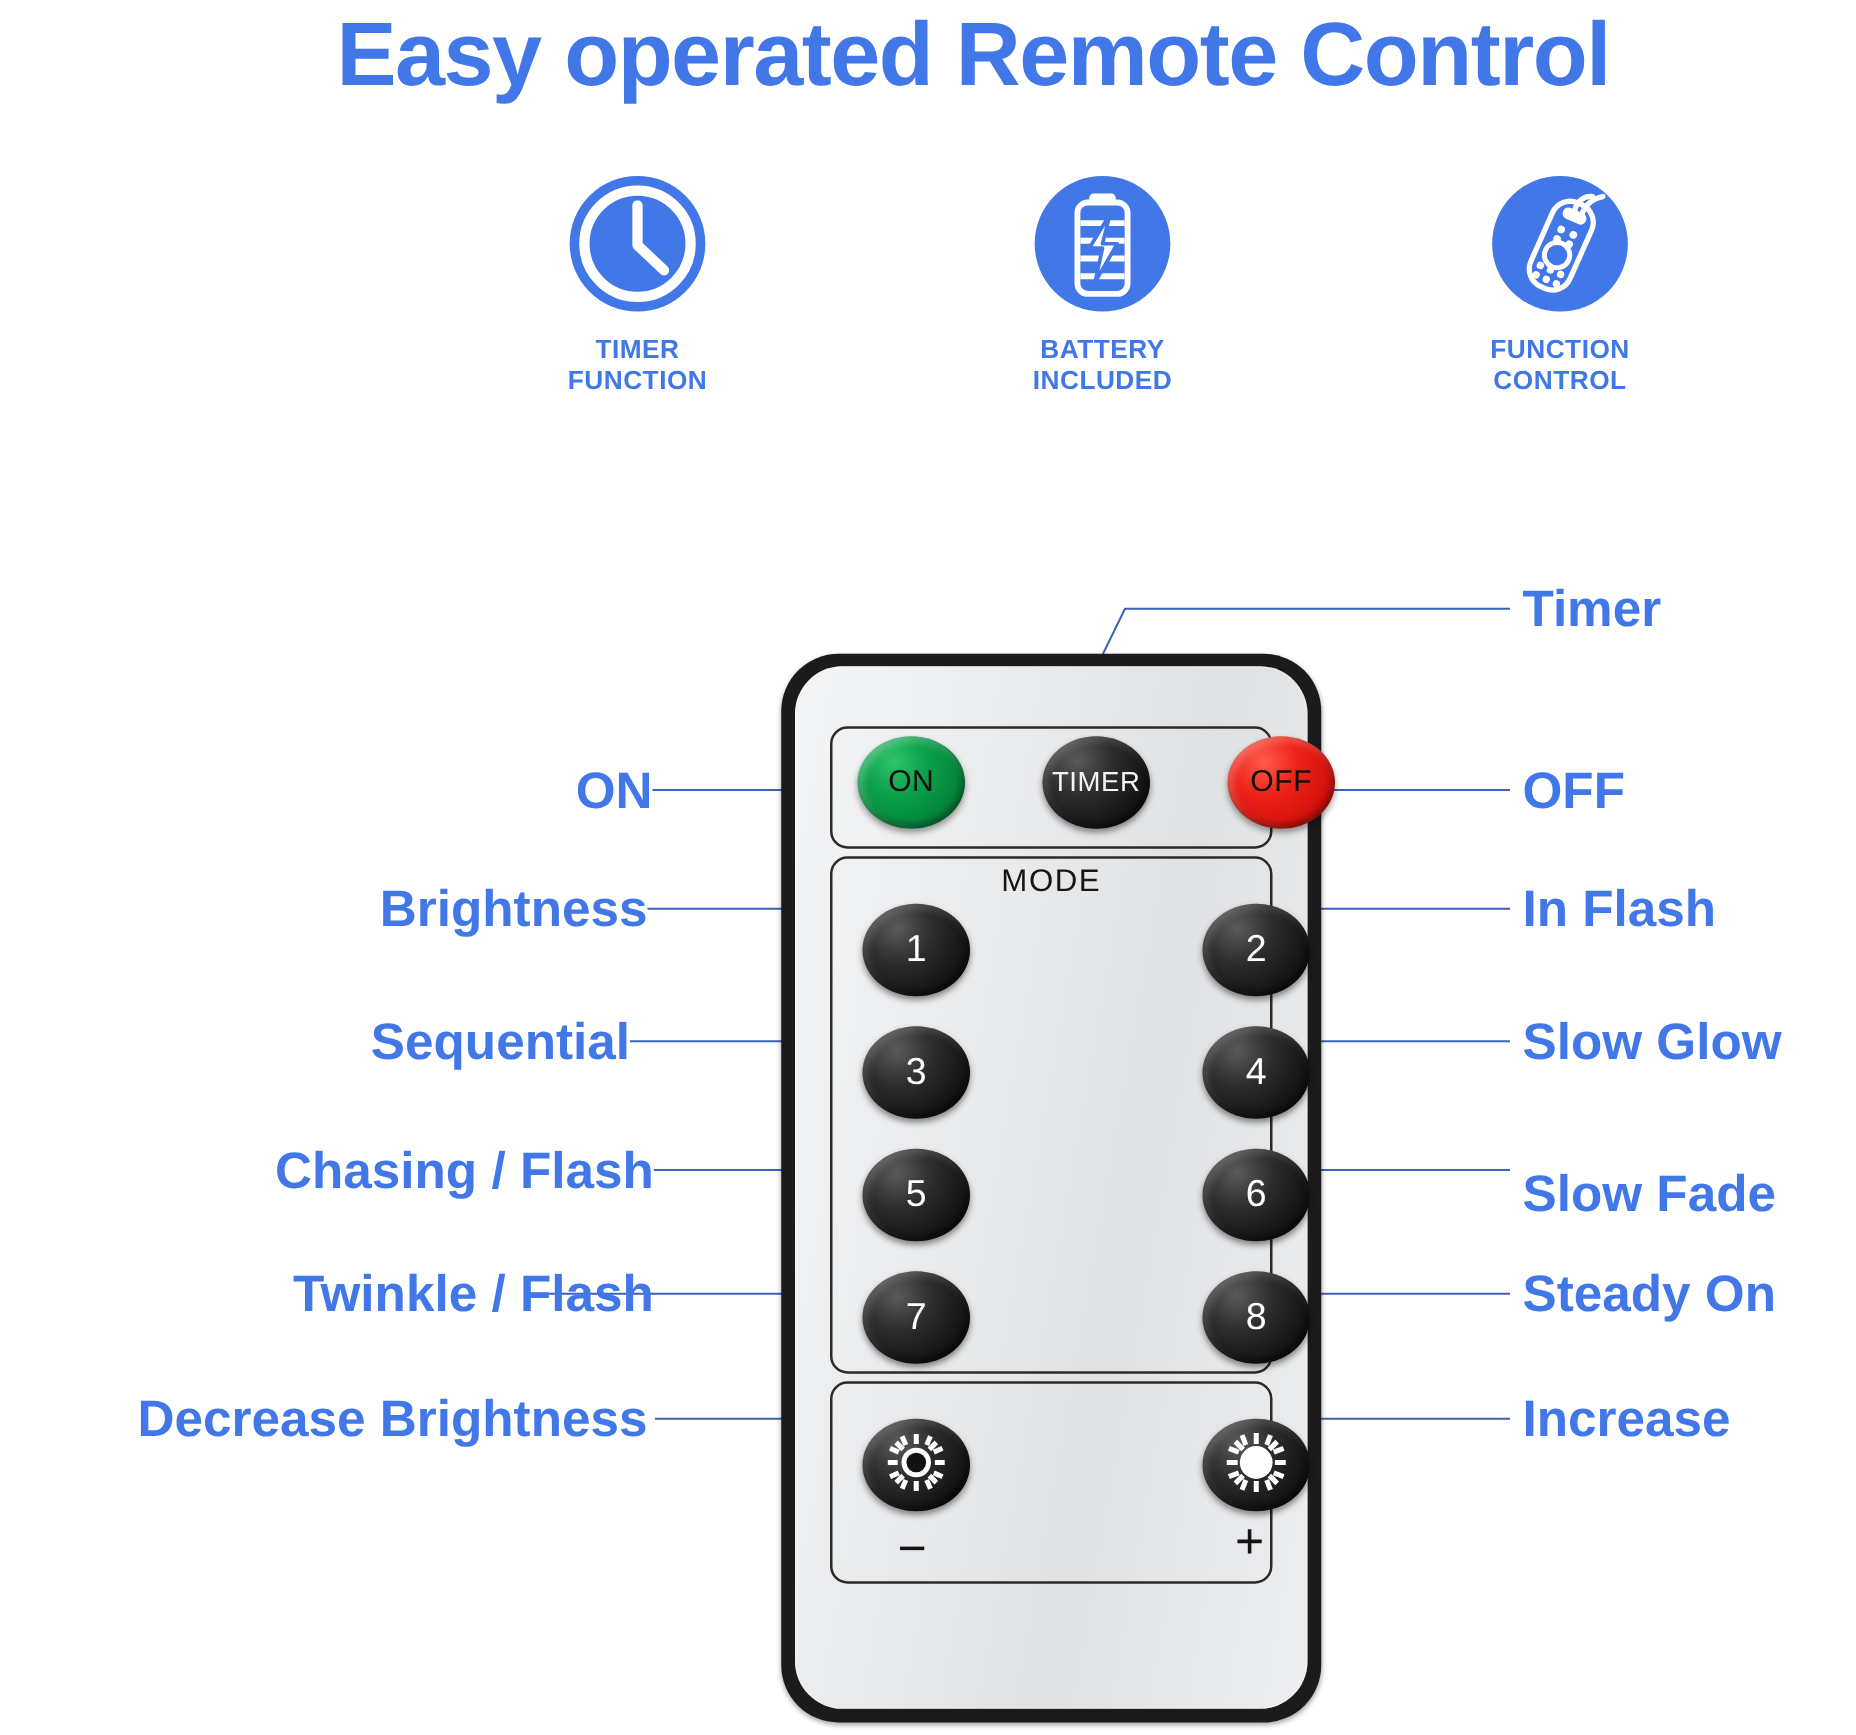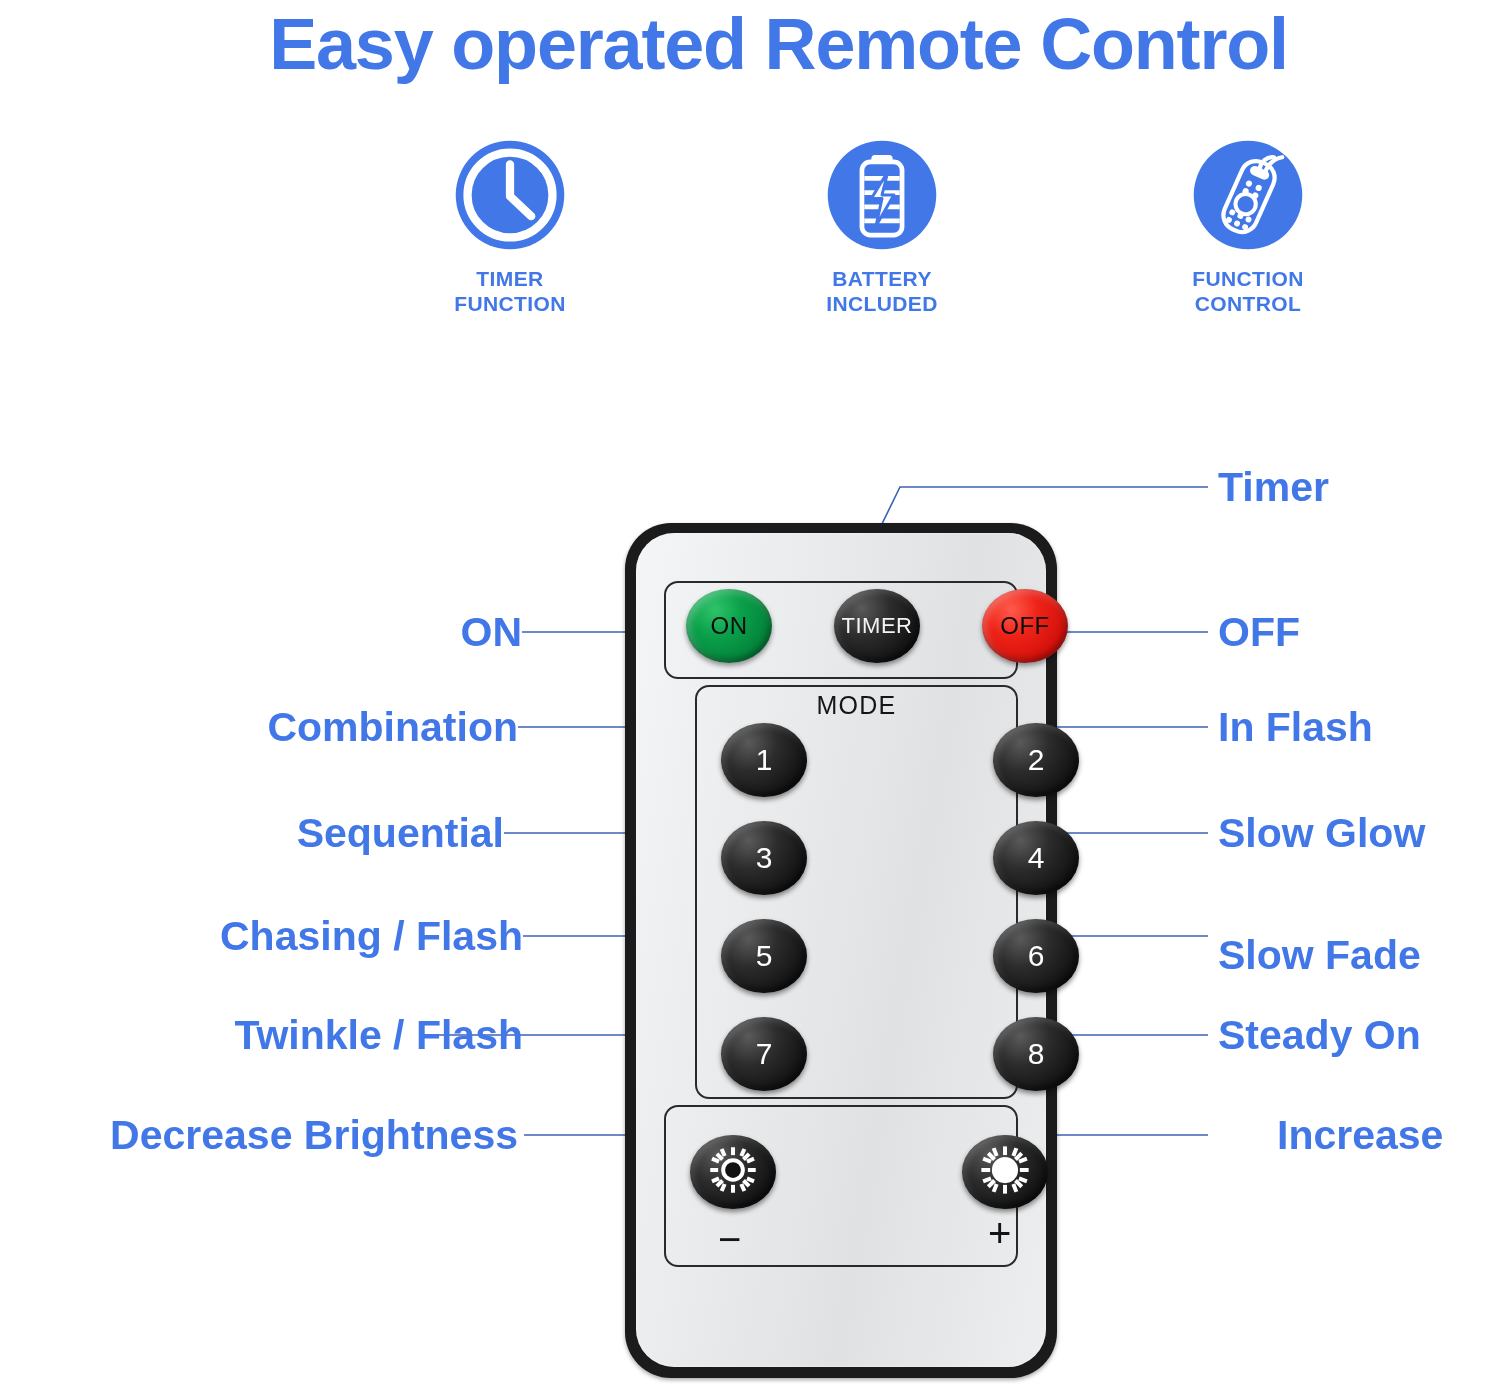--- a/index.html
+++ b/index.html
@@ -39,21 +39,21 @@
     position:absolute;left:11px;top:10px;right:11px;bottom:11px;
     border-radius:38px;
     background:
       linear-gradient(100deg,#f4f5f6 0%,#e6e8ea 42%,#dfe1e3 62%,#eceeef 100%);
     box-shadow:inset 0 0 2px rgba(255,255,255,.9);
   }
   .panel{
     position:absolute;border:2px solid #2a2a2a;border-radius:14px;
   }
   #panel-power{left:28px;top:48px;right:28px;height:94px;}
-  #panel-mode {left:28px;top:152px;right:28px;height:410px;margin-left:31px;}
+  #panel-mode {left:28px;top:152px;right:28px;height:410px;}
   #panel-dim  {left:28px;top:572px;right:28px;height:158px;}
 
   .sect-label{
     position:absolute;left:0;right:0;text-align:center;
     font-size:25px;color:#151515;letter-spacing:1.2px;
     font-family:"Liberation Sans", sans-serif;
   }
   #mode-label{top:4px;}
   #dim-label{top:2px;}
 
@@ -312,27 +312,27 @@
         </div>
 
         <span class="pm" id="sign-minus">−</span>
         <span class="pm" id="sign-plus">+</span>
       </div>
 
     </div>
   </div>
 
   <div class="callout left" style="left:62px;top:609px;width:460px;">ON</div>
-  <div class="callout left" style="left:62px;top:704px;width:456px;">Combination</div>
+  <div class="callout left" style="left:62px;top:704px;width:456px;">Brightness</div>
   <div class="callout left" style="left:62px;top:810px;width:442px;">Sequential</div>
   <div class="callout left" style="left:62px;top:913px;width:461px;">Chasing / Flash</div>
   <div class="callout left" style="left:62px;top:1012px;width:461px;">Twinkle / Flash</div>
   <div class="callout left" style="left:8px;top:1112px;width:510px;">Decrease Brightness</div>
 
   <div class="callout right" style="left:1218px;top:464px;">Timer</div>
   <div class="callout right" style="left:1218px;top:609px;">OFF</div>
   <div class="callout right" style="left:1218px;top:704px;">In Flash</div>
   <div class="callout right" style="left:1218px;top:810px;">Slow Glow</div>
   <div class="callout right" style="left:1218px;top:913px;margin-top:19px;">Slow Fade</div>
   <div class="callout right" style="left:1218px;top:1012px;text-align:center;">Steady On</div>
-  <div class="callout right" style="left:1277px;top:1112px;text-align:center;">Increase</div>
+  <div class="callout right" style="left:1218px;top:1112px;text-align:center;">Increase</div>
 
 </div>
 
 </body></html>

